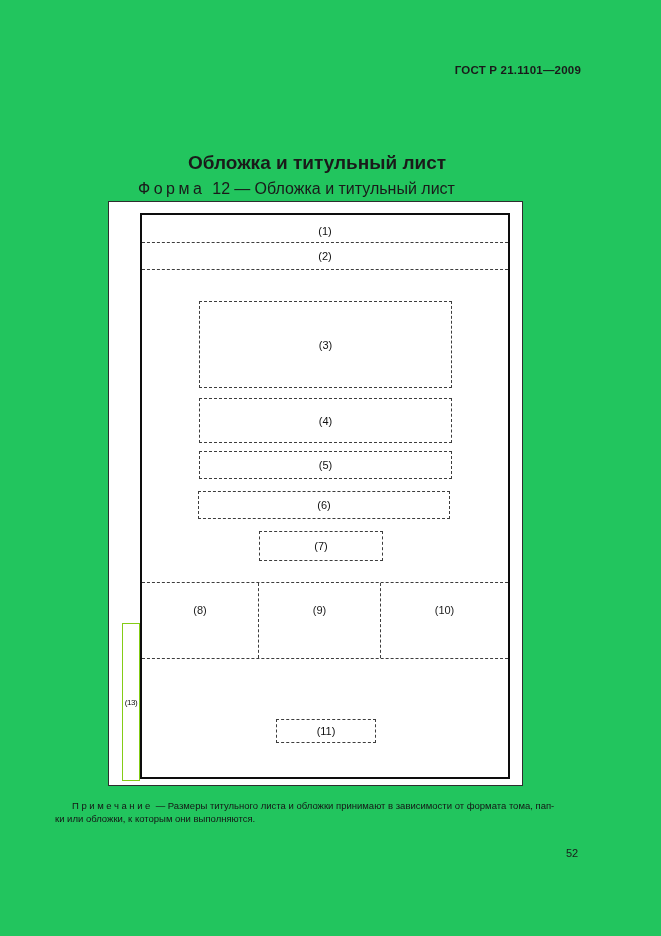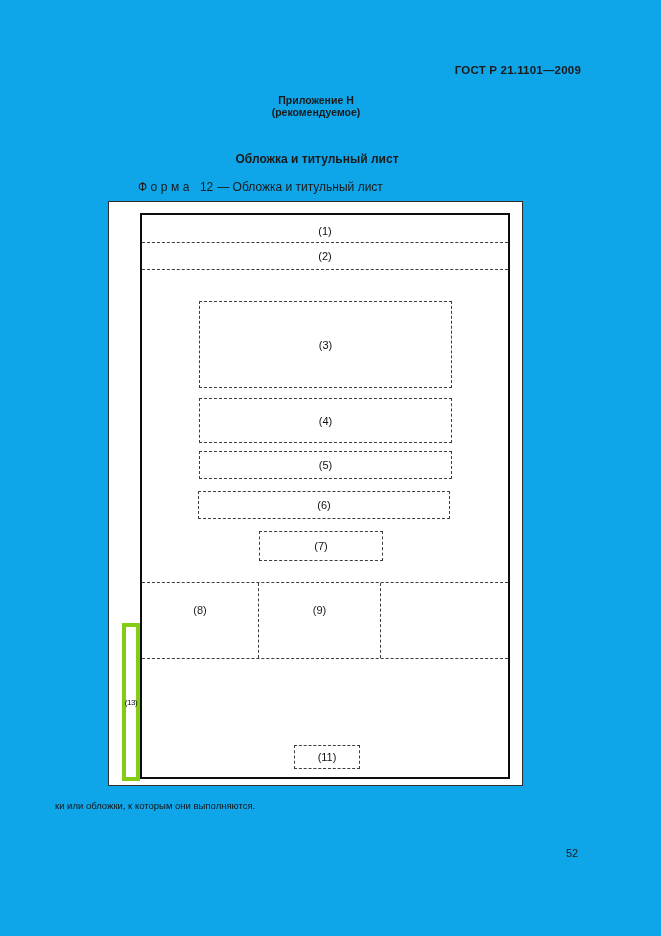--- a/index.html
+++ b/index.html
@@ -1,30 +1,30 @@
 <!DOCTYPE html>
 <html><head>
 <meta charset="utf-8">
 <style>
   html,body { margin:0; padding:0; background:#ffffff; }
   .page {
-    position:relative; width:661px; height:936px; background:#0ea5e9;
+    position:relative; width:661px; height:936px; background:#22c55e;
     font-family:"Liberation Sans", sans-serif; color:#1a1a1a; overflow:hidden;
   }
   .abs { position:absolute; }
 
   .doc-number { top:64px; right:80px; font-size:11.5px; font-weight:bold; letter-spacing:0.2px; }
 
   .appendix { top:95px; left:0; width:632px; text-align:center;
               font-size:10.5px; font-weight:bold; line-height:11.5px; }
 
   .section-title { top:152px; left:0; width:634px; text-align:center;
-                   font-size:12px; font-weight:bold; }
+                   font-size:19px; font-weight:bold; }
 
-  .form-caption { top:180px; left:138px; font-size:12px; }
+  .form-caption { top:180px; left:138px; font-size:16px; }
   .form-caption .spaced { letter-spacing:3.5px; }
   .form-caption .num { margin-left:7px; }
   .form-caption .rest { margin-left:4px; }
 
   
   .cover-outline { left:108px; top:201px; width:415px; height:585px;
                    border:1px solid #2e2e2e; box-sizing:border-box; background:#fff; }
   .title-sheet { left:31px; top:11px; width:370px; height:566px;
                  border:2px solid #0d0d0d; box-sizing:border-box; background:#fff; }
 
@@ -44,45 +44,41 @@
   .cells-row { left:0; top:367px; width:366px; height:77px; box-sizing:border-box;
                border-top:1px dashed #3d3d3d; border-bottom:1px dashed #3d3d3d;
                display:flex; }
   .cell { box-sizing:border-box; display:flex; justify-content:center; align-items:flex-start;
           padding-top:21px; font-size:11px; }
   .cell-8  { width:116px; }
   .cell-9  { width:123px; border-left:1px dashed #3d3d3d; border-right:1px dashed #3d3d3d; }
   .cell-10 { flex:1; }
 
   .box12 { left:2px;   top:474px; width:124px; height:45px; }
-  .box11 { left:134px; top:530px; width:66px;  height:24px;margin-left:18px; }
+  .box11 { left:134px; top:504px; width:100px;  height:24px; }
 
   .box13 { left:13px; top:421px; width:18px; height:158px;
-           border:4px solid #84cc16; box-sizing:border-box; background:#fff;
+           border:1px solid #84cc16; box-sizing:border-box; background:#fff;
            display:flex; justify-content:center; align-items:center;
            font-size:8px; letter-spacing:-0.4px; color:#111; }
 
   .note { top:799px; left:55px; width:556px; font-size:9.5px; line-height:13px; color:#151515; }
   .note .line { white-space:nowrap; }
   .note .indent { display:inline-block; width:17px; }
   .note .spaced { letter-spacing:2.6px; }
 
   .page-number { top:847px; left:566px; font-size:11px; }
 </style>
 </head>
 <body>
 
 <div class="page">
 
   <div class="abs doc-number">ГОСТ Р 21.1101—2009</div>
 
-  <div class="abs appendix">
-    <div>Приложение Н</div>
-    <div>(рекомендуемое)</div>
-  </div>
 
   <div class="abs section-title">Обложка и титульный лист</div>
 
   <div class="abs form-caption">
     <span class="spaced">Форма</span><span class="num">12</span><span class="rest">— Обложка и титульный лист</span>
   </div>
 
   <div class="abs cover-outline">
 
     <div class="abs title-sheet">
@@ -110,33 +106,37 @@
         <span>(7)</span>
       </div>
 
       <div class="abs cells-row">
         <div class="cell cell-8">
           <span>(8)</span>
         </div>
         <div class="cell cell-9">
           <span>(9)</span>
         </div>
+        <div class="cell cell-10">
+          <span>(10)</span>
+        </div>
       </div>
 
       <div class="abs fld dash box11">
         <span>(11)</span>
       </div>
 
     </div>
 
     <div class="abs box13">
       <span>(13)</span>
     </div>
 
   </div>
 
   <div class="abs note">
+    <div class="line"><span class="indent"></span><span class="spaced">Примечание</span> <span>— Размеры титульного листа и обложки принимают в зависимости от формата тома, пап-</span></div>
     <div class="line">ки или обложки, к которым они выполняются.</div>
   </div>
 
   <div class="abs page-number">52</div>
 
 </div>
 
 </body></html>

